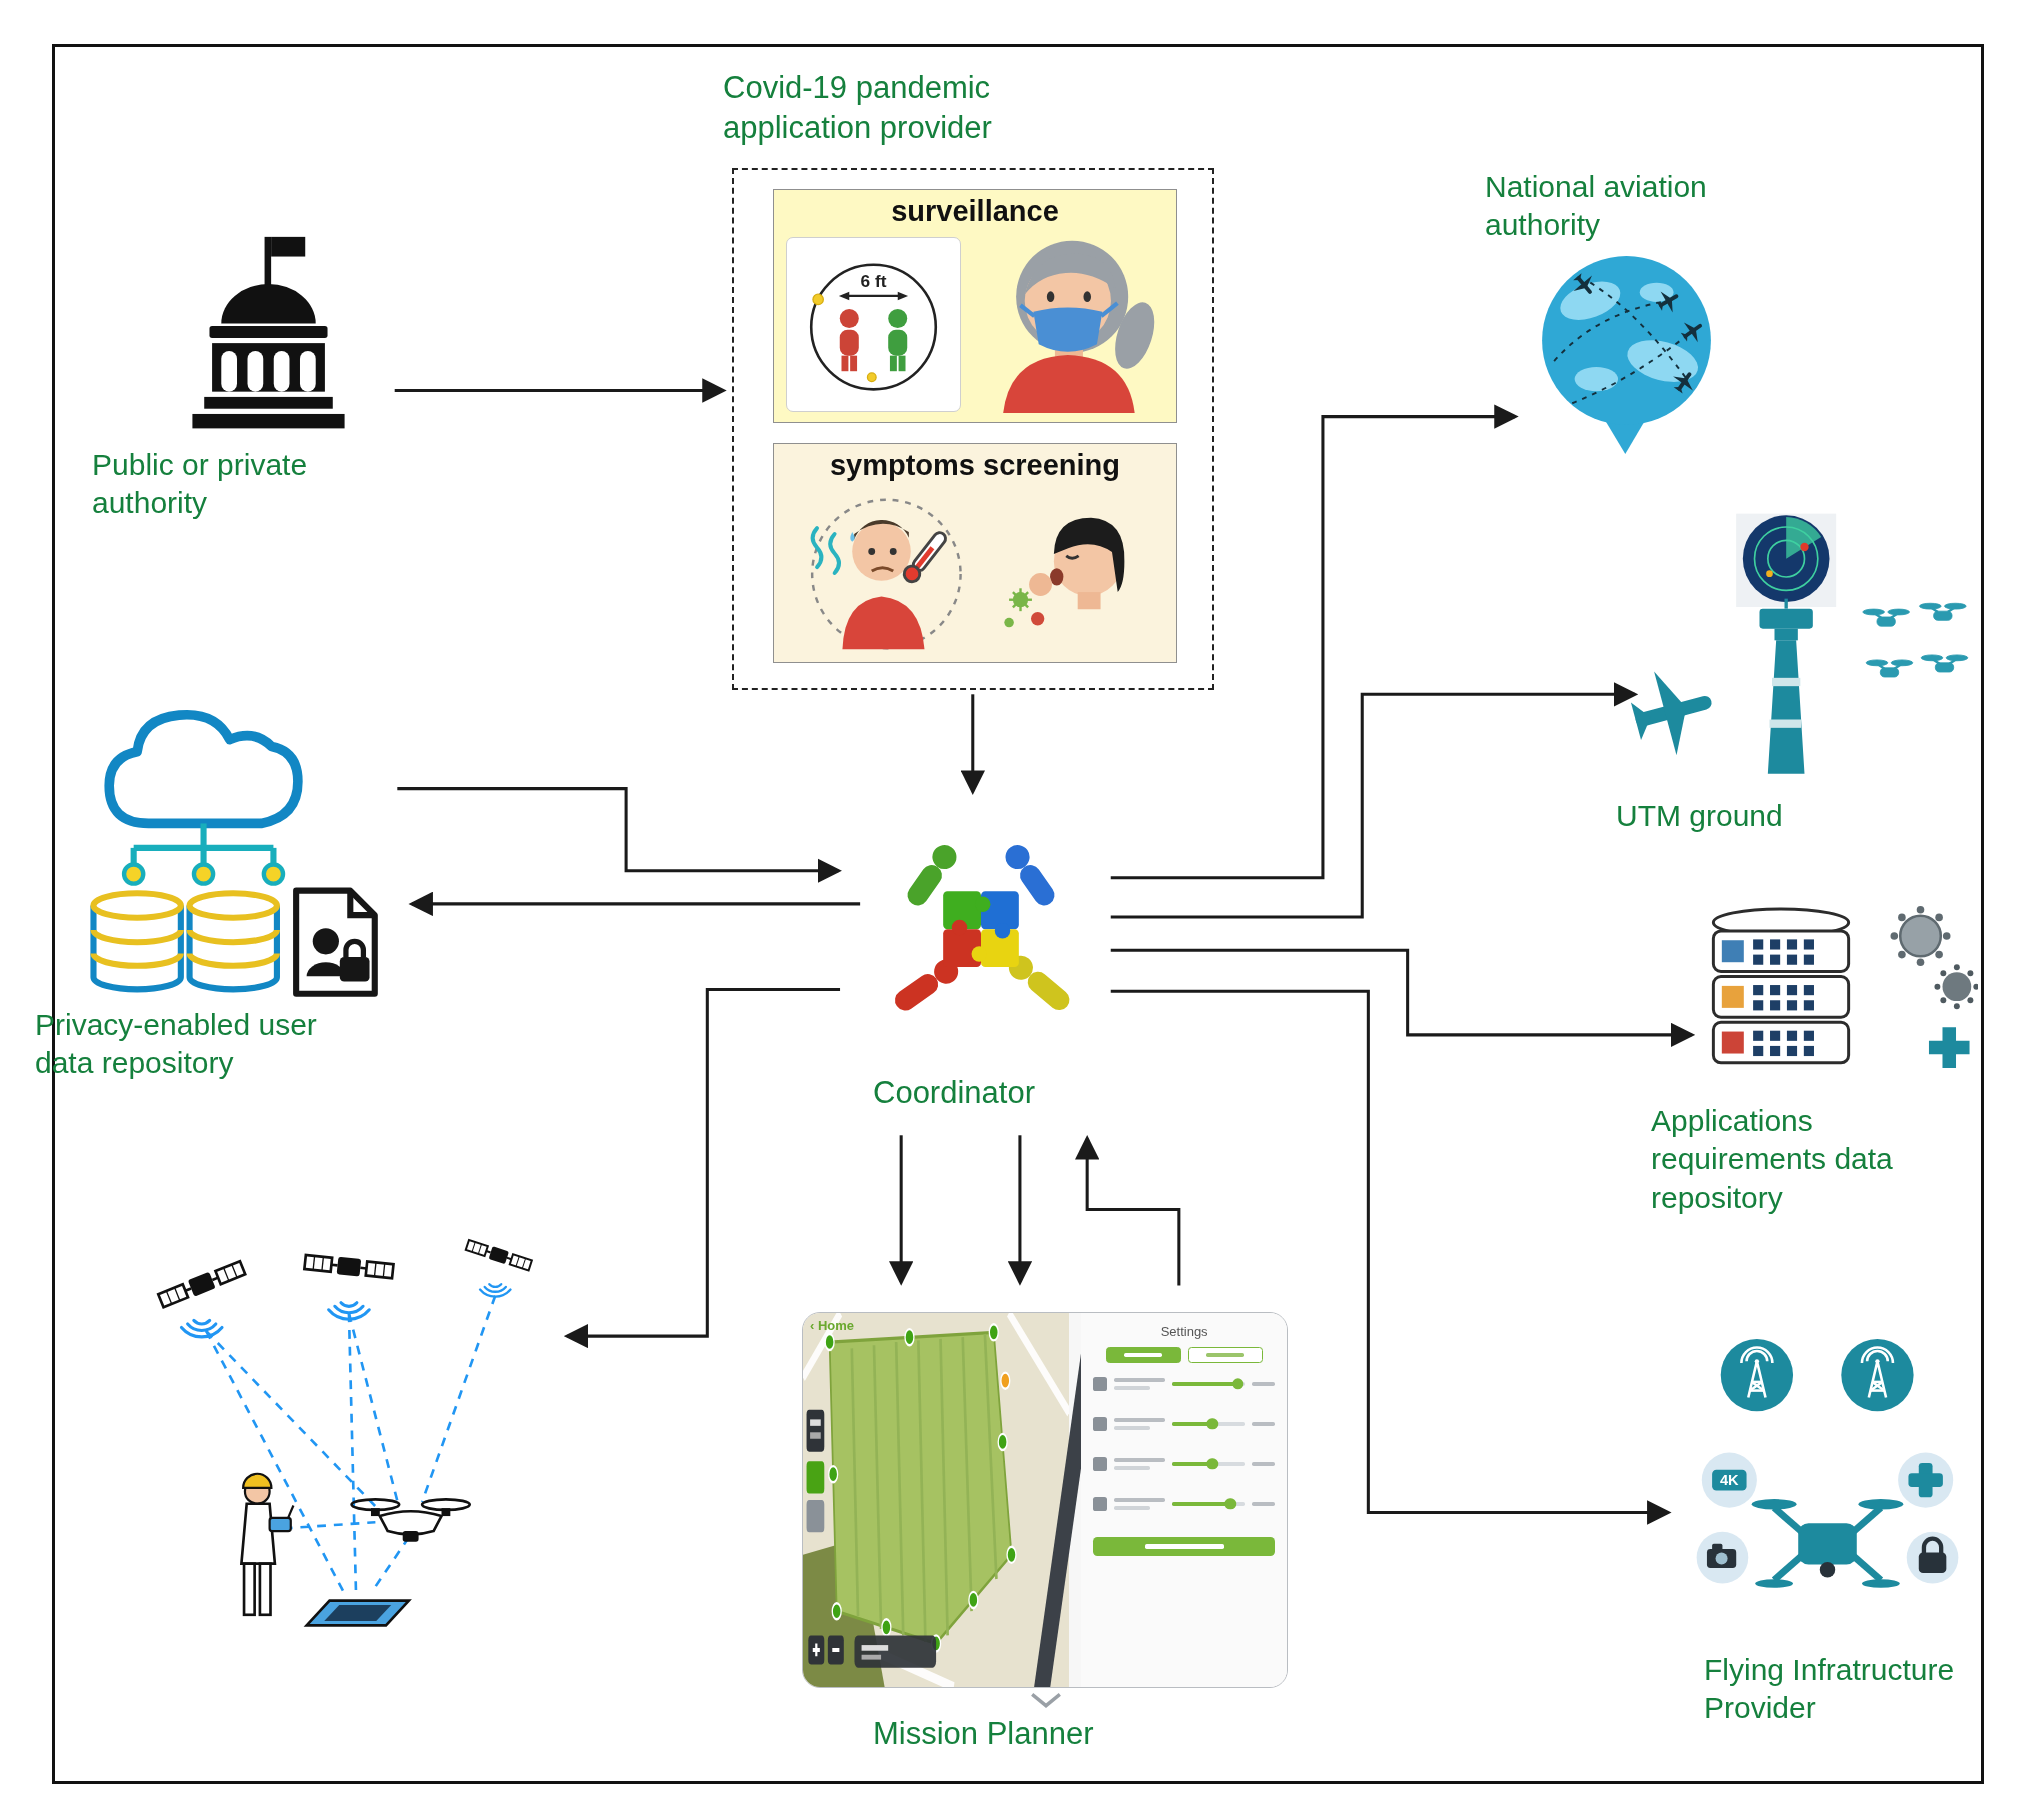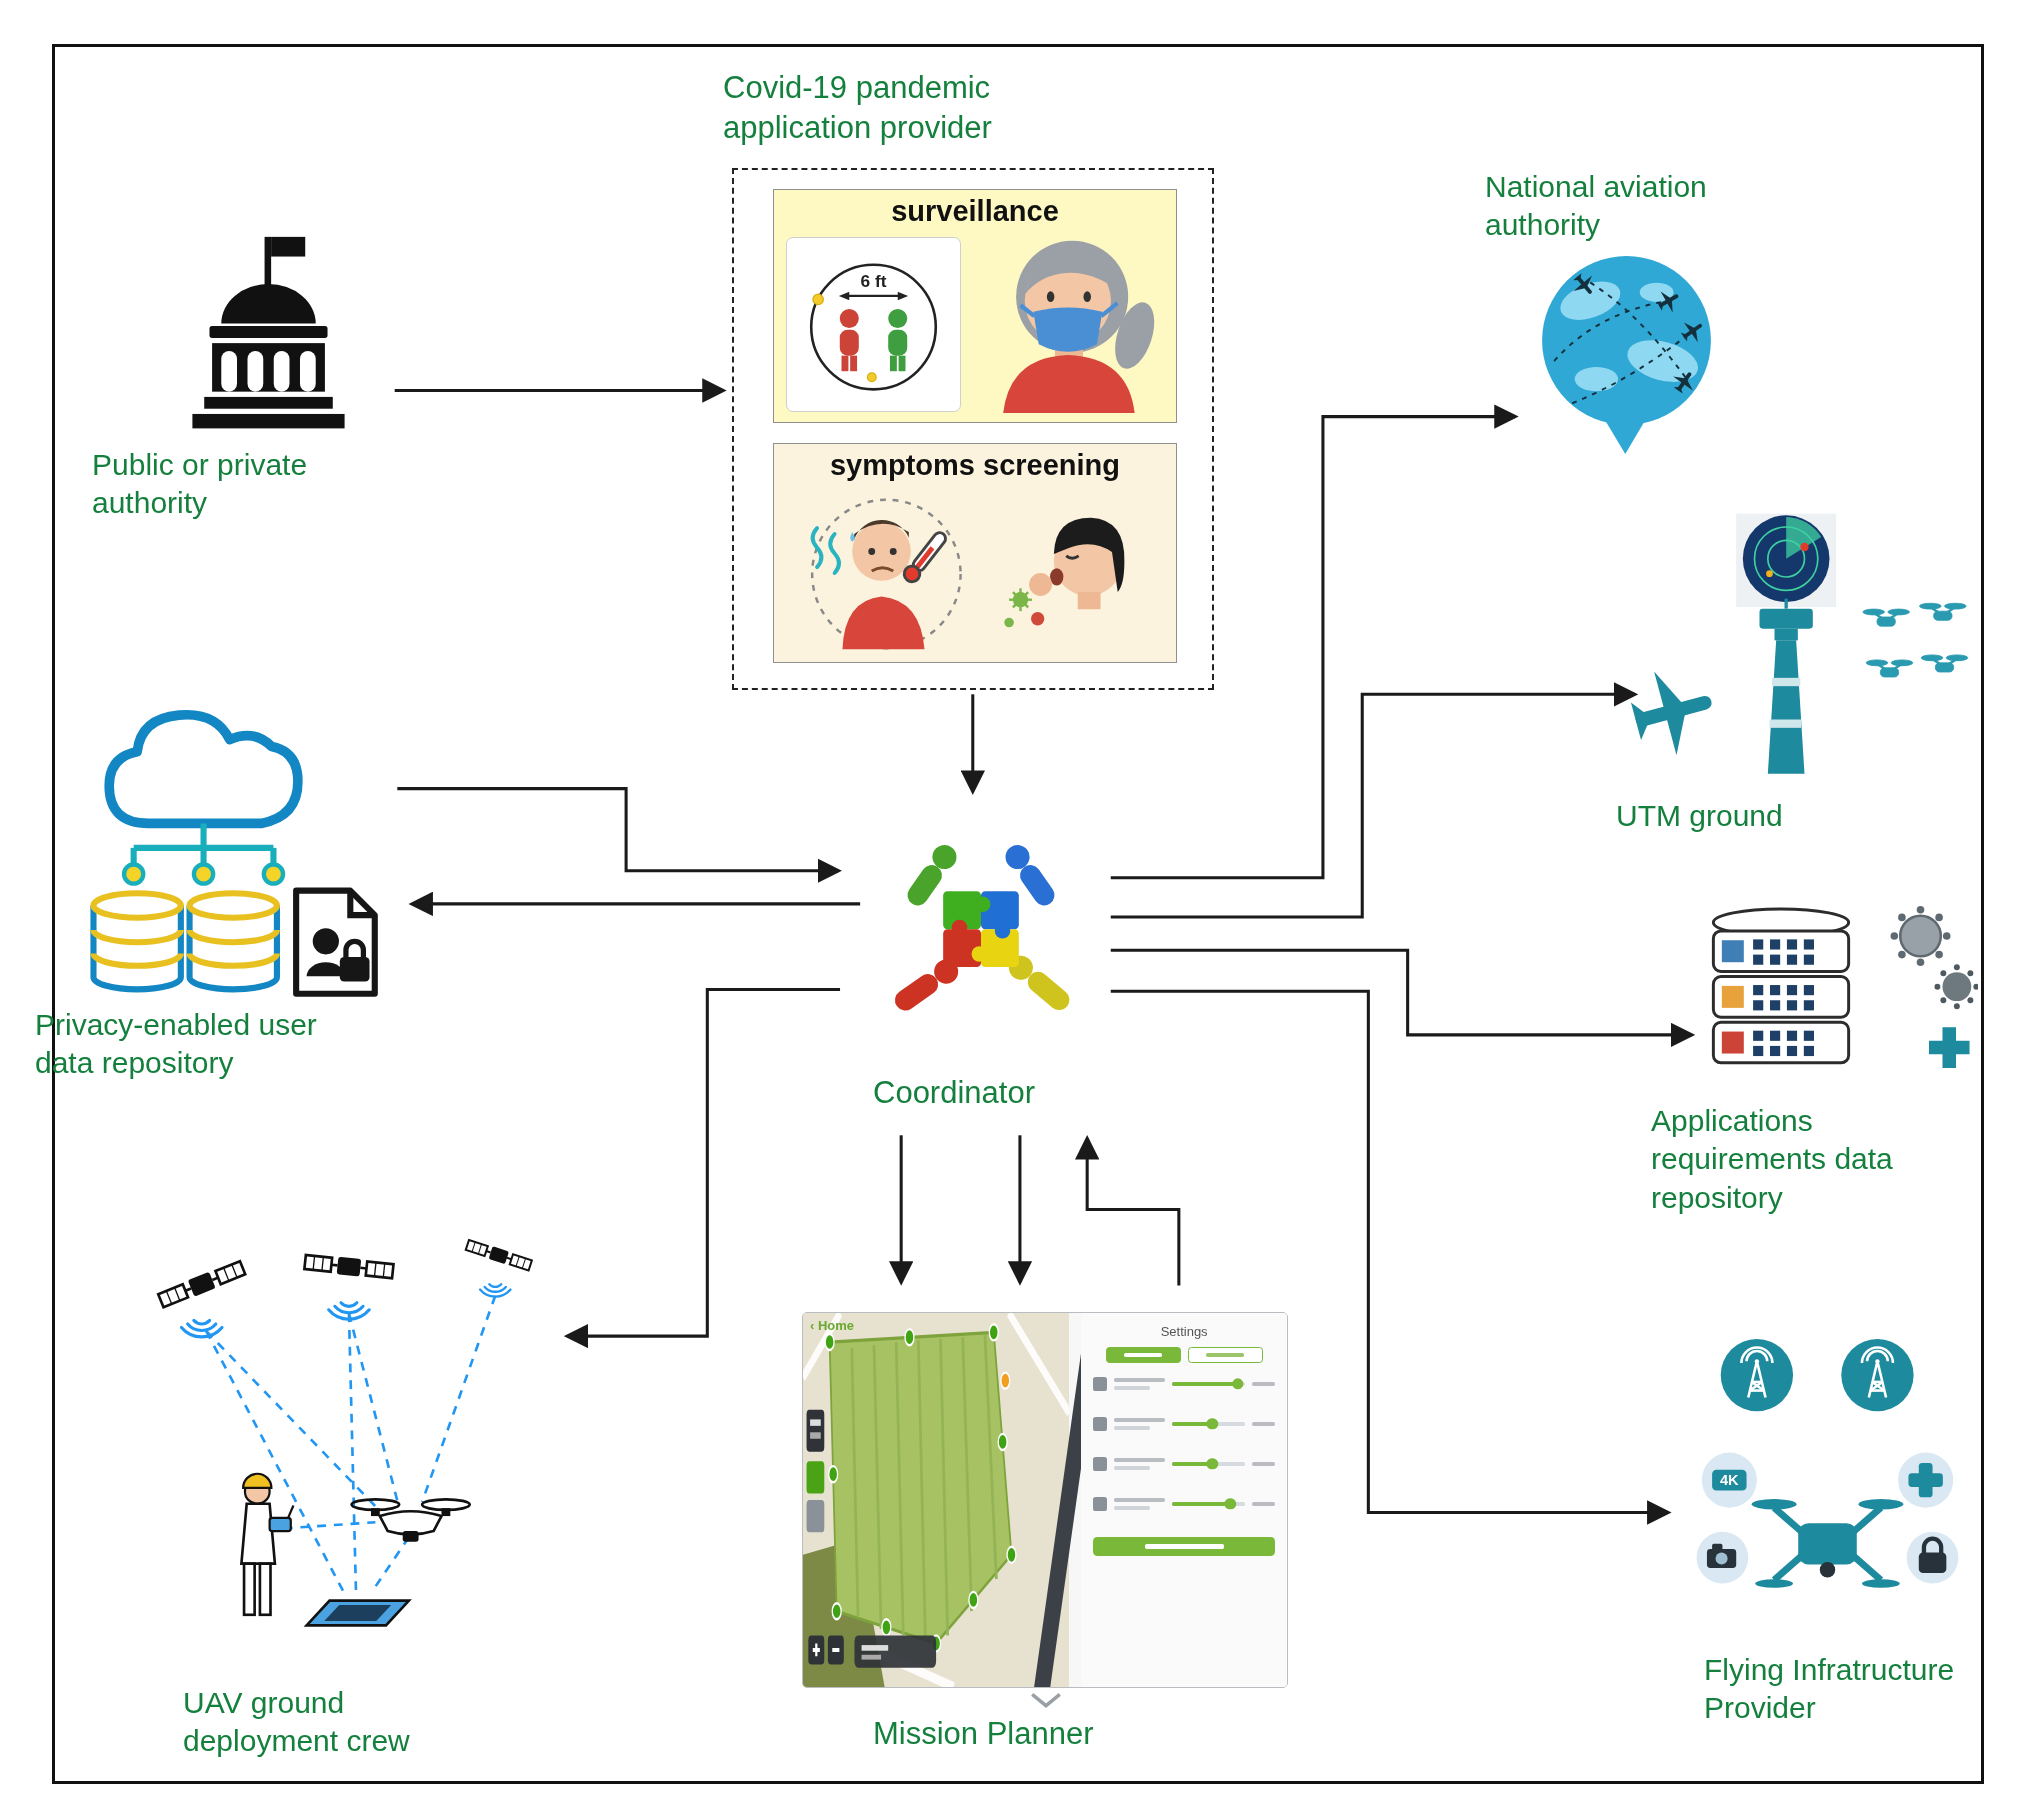--- a/index.html
+++ b/index.html
@@ -9,21 +9,21 @@
 .abs{position:absolute}
 .wires{position:absolute;left:0;top:0;width:2032px;height:1813px}
 .label{position:absolute;text-align:left;font-size:30px;line-height:1.28;color:#15803d}
 .dashedbox{position:absolute;left:732px;top:168px;width:482px;height:522px;border:2.6px dashed #222;background:#fff}
 .subcard{position:absolute;left:39px;width:404px;border:0.9px solid #8f8f8f}
 .subcard .ttl{margin-top:5.2px;text-align:center;font-weight:bold;font-size:29px}
 .sur{top:19px;height:234px;background:#fef9c3}
 .sym{top:273px;height:220px;background:#fbf3dd}
 .whitecard{position:absolute;left:12.2px;top:47px;width:175px;height:175px;background:#fff;border:0.9px solid #cfcfcf;border-radius:7px}
 
-.mp{position:absolute;left:802px;top:1312px;width:486px;height:376px;border:1.7px solid #b9bdc2;border-radius:5px;background:#f7f7f7;overflow:hidden}
+.mp{position:absolute;left:802px;top:1312px;width:486px;height:376px;border:1.7px solid #b9bdc2;border-radius:18px;background:#f7f7f7;overflow:hidden}
 .mp-map{position:absolute;left:0;top:0;width:55%;height:100%}
 .mp-map svg{width:100%;height:100%;display:block}
 .mp-home{position:absolute;left:7px;top:5.2px;font-size:13px;color:#6aa82f;font-weight:bold}
 .mp-divider{position:absolute;left:53%;top:-9%;width:15.7px;height:120%;background:#3c4148;transform:rotate(8deg)}
 .mp-panel{position:absolute;left:57.5%;top:0;width:42.5%;height:100%;background:#fafafa;padding:7px 12.2px}
 .mp-title{text-align:center;font-size:13px;color:#555;margin:3.5px 0 8.7px}
 .mp-tabs{display:flex;gap:7px;justify-content:center;margin-bottom:14px}
 .mp-tab{width:75px;height:15.7px;border-radius:3.5px;border:0.9px solid #7ab83a;background:#fff;display:flex;align-items:center;justify-content:center}
 .mp-tab.active{background:#7ab83a}
 .tbar{width:38px;height:3.5px;border-radius:1.7px;background:#fff}
@@ -532,24 +532,20 @@
       <rect x="172" y="340" width="24" height="15" rx="3" fill="#4aa3e0" stroke="#111" stroke-width="2.5"></rect>
       <line x1="193" y1="340" x2="199" y2="326" stroke="#111" stroke-width="2.5"></line>
       <rect x="143" y="392" width="12" height="58" fill="#fff" stroke="#111" stroke-width="3"></rect>
       <rect x="161" y="392" width="12" height="58" fill="#fff" stroke="#111" stroke-width="3"></rect>
     </g>
     <g transform="translate(272,448)">
       <polygon points="-58,14 -32,-14 58,-14 32,14" fill="#4aa3e0" stroke="#111" stroke-width="3"></polygon>
       <polygon points="-38,9 -21,-9 38,-9 21,9" fill="#1c3f5e"></polygon>
     </g>
   </svg>
-  <div class="label" style="left:183px;top:1684px;width:376px">
-    <div>UAV ground</div>
-    <div>deployment crew</div>
-  </div>
 
   <div class="mp">
     <div class="mp-map">
       <svg viewBox="0 0 300 232" preserveAspectRatio="none">
         <rect width="300" height="232" fill="#e7e2cf"></rect>
         <g stroke="#fff" stroke-width="6" opacity="0.9">
           <line x1="0" y1="190" x2="170" y2="232"></line>
           <line x1="232" y1="0" x2="300" y2="62"></line>
           <line x1="0" y1="40" x2="42" y2="0"></line>
         </g>

